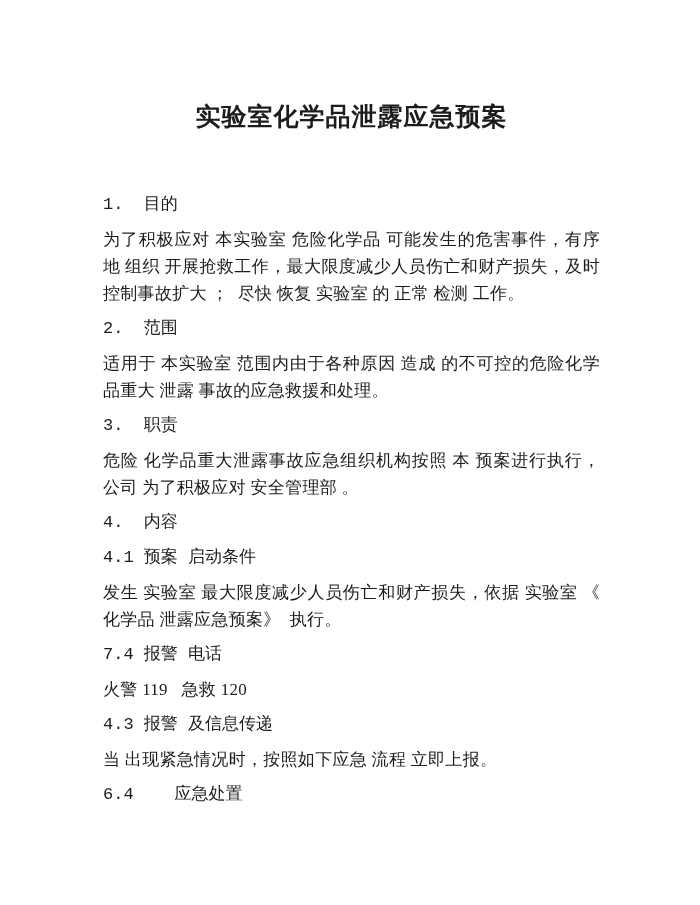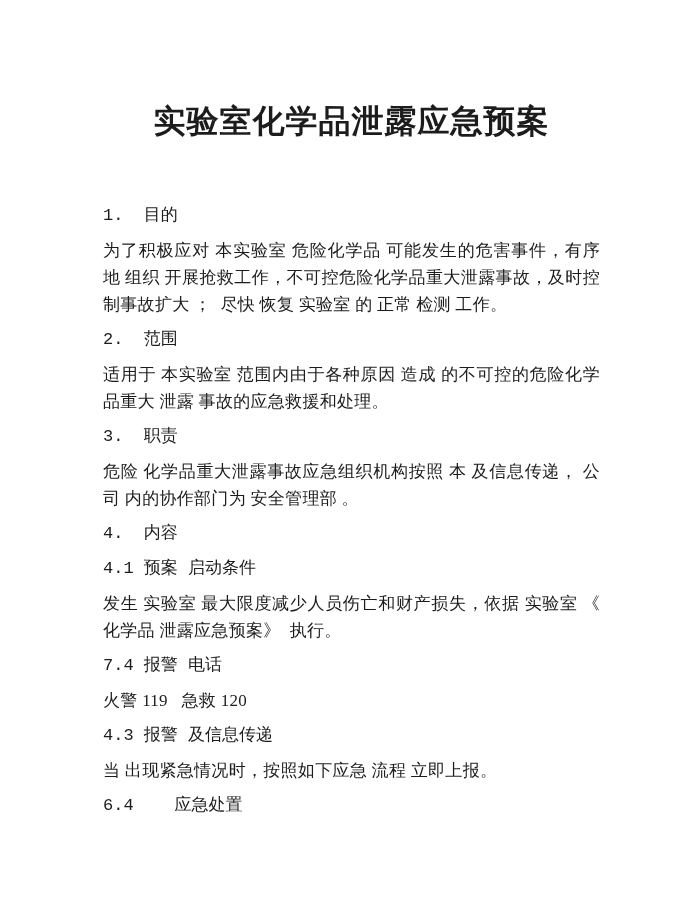--- a/index.html
+++ b/index.html
@@ -13,21 +13,21 @@
     height: 905px;
     margin: 0 auto;
     background: #ffffff;
     color: #1c1c1c;
     font-family: "Liberation Serif", "DejaVu Serif", serif;
     overflow: hidden;
     box-sizing: border-box;
     padding: 100px 100px 0 103px;
   }
   .doc-title {
-    font-size: 32px;
+    font-size: 25px;
     font-weight: bold;
     text-align: center;
     letter-spacing: 1px;
     margin: 0 0 58px 0;
     white-space: pre-wrap;
   }
   .section-heading {
     font-size: 17px;
     font-weight: normal;
     line-height: 27px;
@@ -45,31 +45,31 @@
   }
 </style>
 </head>
 <body>
 
 <div class="page">
   <h1 class="doc-title">实验室化学品泄露应急预案</h1>
   <div id="sections">
   <div class="section">
     <h2 class="section-heading">1.  目的</h2>
-    <p class="section-body">为了积极应对 本实验室 危险化学品 可能发生的危害事件，有序地 组织 开展抢救工作，不可控危险化学品重大泄露事故，及时控制事故扩大 ；  尽快 恢复 实验室 的 正常 检测 工作。</p>
+    <p class="section-body">为了积极应对 本实验室 危险化学品 可能发生的危害事件，有序地 组织 开展抢救工作，最大限度减少人员伤亡和财产损失，及时控制事故扩大 ；  尽快 恢复 实验室 的 正常 检测 工作。</p>
   </div>
 
   <div class="section">
     <h2 class="section-heading">2.  范围</h2>
     <p class="section-body">适用于 本实验室 范围内由于各种原因 造成 的不可控的危险化学品重大 泄露 事故的应急救援和处理。</p>
   </div>
 
   <div class="section">
     <h2 class="section-heading">3.  职责</h2>
-    <p class="section-body">危险 化学品重大泄露事故应急组织机构按照 本 及信息传递， 公司 内的协作部门为 安全管理部 。</p>
+    <p class="section-body">危险 化学品重大泄露事故应急组织机构按照 本 预案进行执行， 公司 为了积极应对 安全管理部 。</p>
   </div>
 
   <div class="section">
     <h2 class="section-heading">4.  内容</h2>
 
   </div>
 
   <div class="section">
     <h2 class="section-heading">4.1 预案 启动条件</h2>
     <p class="section-body">发生 实验室 最大限度减少人员伤亡和财产损失，依据 实验室 《 化学品 泄露应急预案》  执行。</p>

